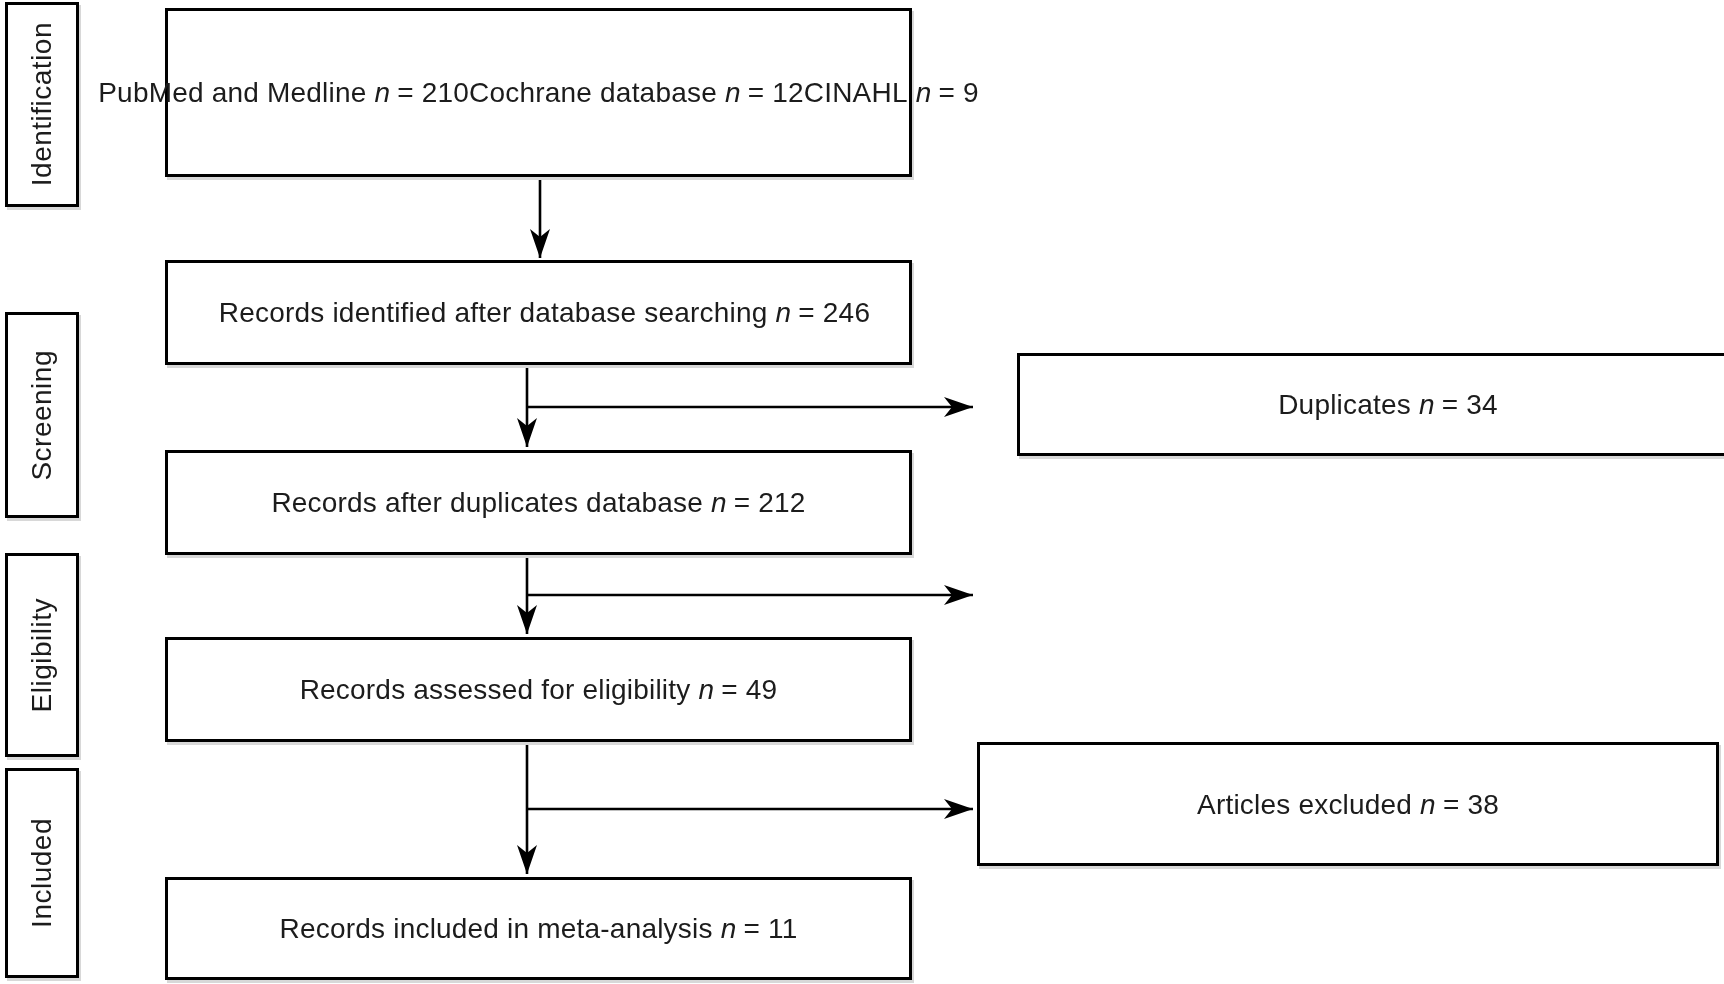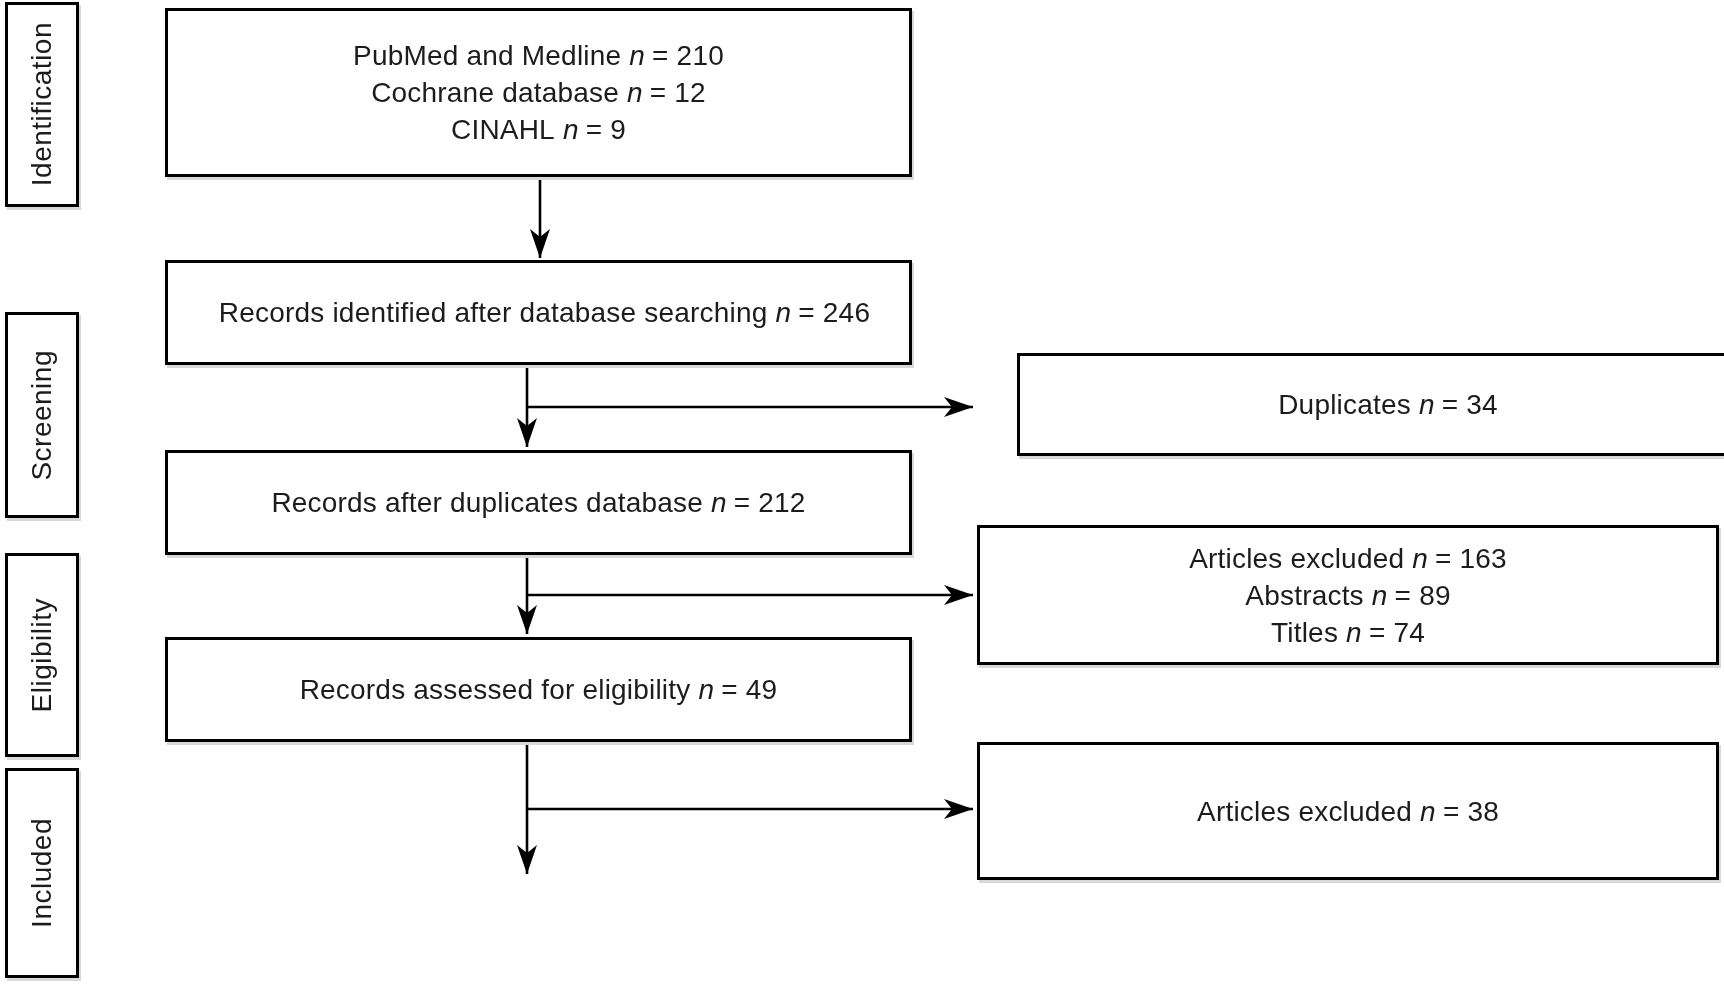--- a/index.html
+++ b/index.html
@@ -22,21 +22,21 @@
     top: 0;
     width: 1724px;
     height: 984px;
   }
   .box {
     position: absolute;
     border: 3px solid #000000;
     background: #ffffff;
     box-shadow: 2px 3px 0 #d8d8d8;
     display: flex;
-    flex-direction: column;
+    flex-direction: row;
     align-items: center;
     justify-content: center;
     box-sizing: border-box;
     text-align: center;
   }
   .line {
     font-size: 28px;
     line-height: 37px;
     letter-spacing: 0.2px;
     white-space: nowrap;
@@ -66,21 +66,21 @@
   }
   
   .b1 { left: 165px; top: 8px;   width: 747px; height: 169px; }
   .b2 { left: 165px; top: 260px; width: 747px; height: 105px; padding-left: 12px; }
   .b3 { left: 165px; top: 450px; width: 747px; height: 105px; }
   .b4 { left: 165px; top: 637px; width: 747px; height: 105px; justify-content: center; }
   .b5 { left: 165px; top: 877px; width: 747px; height: 103px; }
   
   .r1 { left: 977px; top: 353px; width: 742px; height: 103px; margin-left: 40px; }
   .r2 { left: 977px; top: 525px; width: 742px; height: 140px; }
-  .r3 { left: 977px; top: 742px; width: 742px; height: 138px; }
+  .r3 { left: 977px; top: 742px; width: 742px; height: 124px; }
   
   .s1 { top: 2px;   height: 205px; }
   .s2 { top: 312px; height: 206px; }
   .s3 { top: 553px; height: 204px; }
   .s4 { top: 768px; height: 210px; }
 </style>
 </head>
 <body>
 
 <div class="stage">
@@ -138,38 +138,32 @@
       <span>Records after duplicates database</span><span class="nvar">n</span><span>= 212</span>
     </div>
   </div>
 
   <div class="box b4">
     <div class="line">
       <span>Records assessed for eligibility</span><span class="nvar">n</span><span>= 49</span>
     </div>
   </div>
 
+  <div class="box b5">
+    <div class="line">
+      <span>Records included in meta-analysis</span><span class="nvar">n</span><span>= 11</span>
+    </div>
+  </div>
 
   <div class="box r1">
     <div class="line">
       <span>Duplicates</span><span class="nvar">n</span><span>= 34</span>
     </div>
   </div>
 
-  <div class="box r2">
-    <div class="line">
-      <span>Articles excluded</span><span class="nvar">n</span><span>= 163</span>
-    </div>
-    <div class="line">
-      <span>Abstracts</span><span class="nvar">n</span><span>= 89</span>
-    </div>
-    <div class="line">
-      <span>Titles</span><span class="nvar">n</span><span>= 74</span>
-    </div>
-  </div>
 
   <div class="box r3">
     <div class="line">
       <span>Articles excluded</span><span class="nvar">n</span><span>= 38</span>
     </div>
   </div>
 
 </div>
 
 </body></html>

